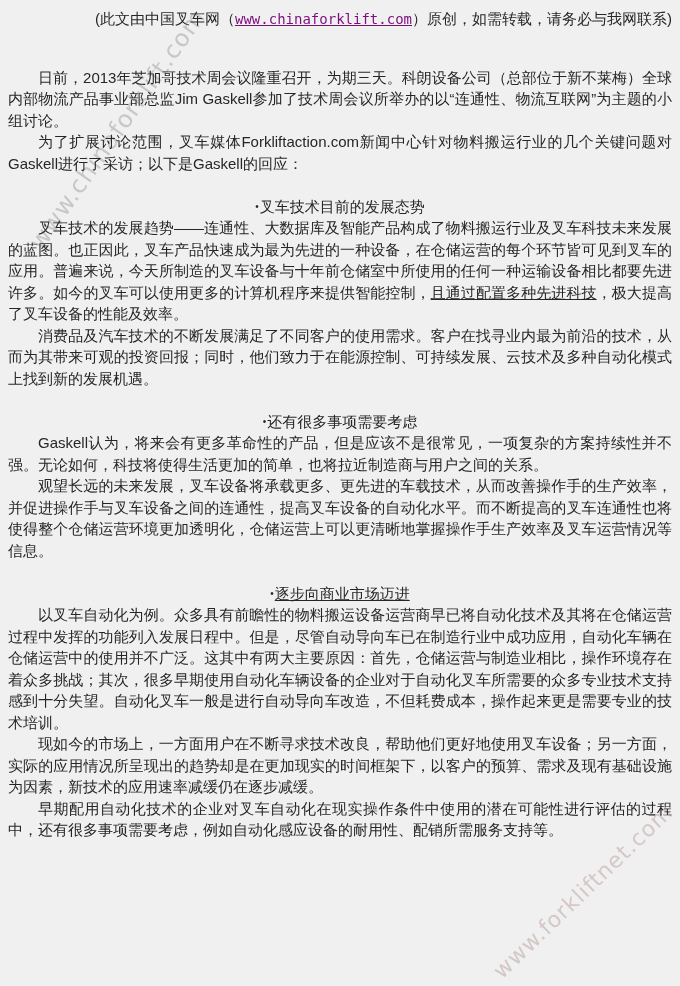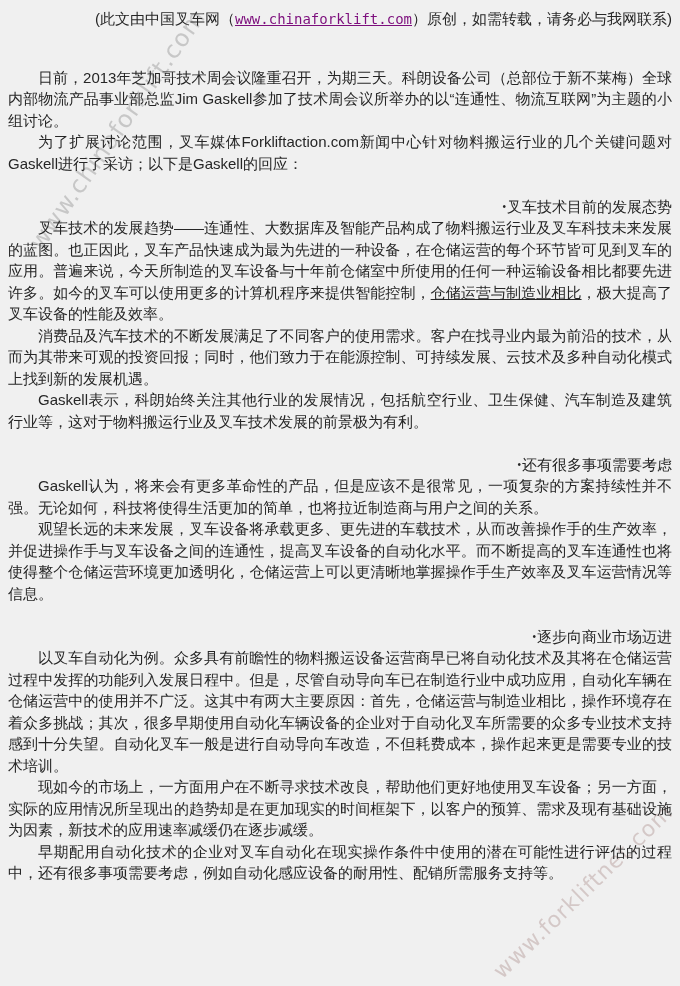--- a/index.html
+++ b/index.html
@@ -32,30 +32,30 @@
     font-family: "DejaVu Sans Mono", monospace;
     font-size: 14px;
     cursor: pointer;
   }
   p.body-para {
     text-align: justify;
     text-indent: 2em;
   }
   .section-gap { height: 21.5px; }
   .section-heading {
-    text-align: right;
+    text-align: center;
     text-indent: 0;
   }
   .section-heading .bullet {
     font-size: 10px;
     vertical-align: 2px;
     margin-right: 1px;
   }
   .u { text-decoration: underline; }
-  .heading-underlined .heading-text { }
+  .heading-underlined .heading-text { text-decoration: underline; }
   .watermark {
     position: absolute;
     z-index: 1;
     font-family: "DejaVu Sans", sans-serif;
     white-space: nowrap;
     pointer-events: none;
     letter-spacing: 1px;
   }
   .wm-top-left {
     left: -24px;
@@ -87,23 +87,22 @@
   <div class="content">
 
     <div class="copyright-line"><span>(此文由中国叉车网（</span><a href="#">www.chinaforklift.com</a><span>）原创，如需转载，请务必与我网联系)</span></div>
 
     <p class="body-para">日前，2013年芝加哥技术周会议隆重召开，为期三天。科朗设备公司（总部位于新不莱梅）全球内部物流产品事业部总监Jim Gaskell参加了技术周会议所举办的以“连通性、物流互联网”为主题的小组讨论。</p>
     <p class="body-para">为了扩展讨论范围，叉车媒体Forkliftaction.com新闻中心针对物料搬运行业的几个关键问题对Gaskell进行了采访；以下是Gaskell的回应：</p>
 
     <div class="section-gap"></div>
 
     <p class="section-heading"><span class="bullet">•</span><span class="heading-text">叉车技术目前的发展态势</span></p>
-    <p class="body-para"><span>叉车技术的发展趋势——连通性、大数据库及智能产品构成了物料搬运行业及叉车科技未来发展的蓝图。也正因此，叉车产品快速成为最为先进的一种设备，在仓储运营的每个环节皆可见到叉车的应用。普遍来说，今天所制造的叉车设备与十年前仓储室中所使用的任何一种运输设备相比都要先进许多。如今的叉车可以使用更多的计算机程序来提供智能控制，</span><span class="u">仓储运营与制造业相比</span><span>，极大提高了叉车设备的性能及效率。</span></p>
+    <p class="body-para"><span>叉车技术的发展趋势——连通性、大数据库及智能产品构成了物料搬运行业及叉车科技未来发展的蓝图。也正因此，叉车产品快速成为最为先进的一种设备，在仓储运营的每个环节皆可见到叉车的应用。普遍来说，今天所制造的叉车设备与十年前仓储室中所使用的任何一种运输设备相比都要先进许多。如今的叉车可以使用更多的计算机程序来提供智能控制，</span><span class="u">且通过配置多种先进科技</span><span>，极大提高了叉车设备的性能及效率。</span></p>
     <p class="body-para">消费品及汽车技术的不断发展满足了不同客户的使用需求。客户在找寻业内最为前沿的技术，从而为其带来可观的投资回报；同时，他们致力于在能源控制、可持续发展、云技术及多种自动化模式上找到新的发展机遇。</p>
-    <p class="body-para">Gaskell表示，科朗始终关注其他行业的发展情况，包括航空行业、卫生保健、汽车制造及建筑行业等，这对于物料搬运行业及叉车技术发展的前景极为有利。</p>
 
     <div class="section-gap"></div>
 
     <p class="section-heading"><span class="bullet">•</span><span class="heading-text">还有很多事项需要考虑</span></p>
     <p class="body-para">Gaskell认为，将来会有更多革命性的产品，但是应该不是很常见，一项复杂的方案持续性并不强。无论如何，科技将使得生活更加的简单，也将拉近制造商与用户之间的关系。</p>
     <p class="body-para">观望长远的未来发展，叉车设备将承载更多、更先进的车载技术，从而改善操作手的生产效率，并促进操作手与叉车设备之间的连通性，提高叉车设备的自动化水平。而不断提高的叉车连通性也将使得整个仓储运营环境更加透明化，仓储运营上可以更清晰地掌握操作手生产效率及叉车运营情况等信息。</p>
 
     <div class="section-gap"></div>
 
     <p class="section-heading heading-underlined"><span class="bullet">•</span><span class="heading-text">逐步向商业市场迈进</span></p>

